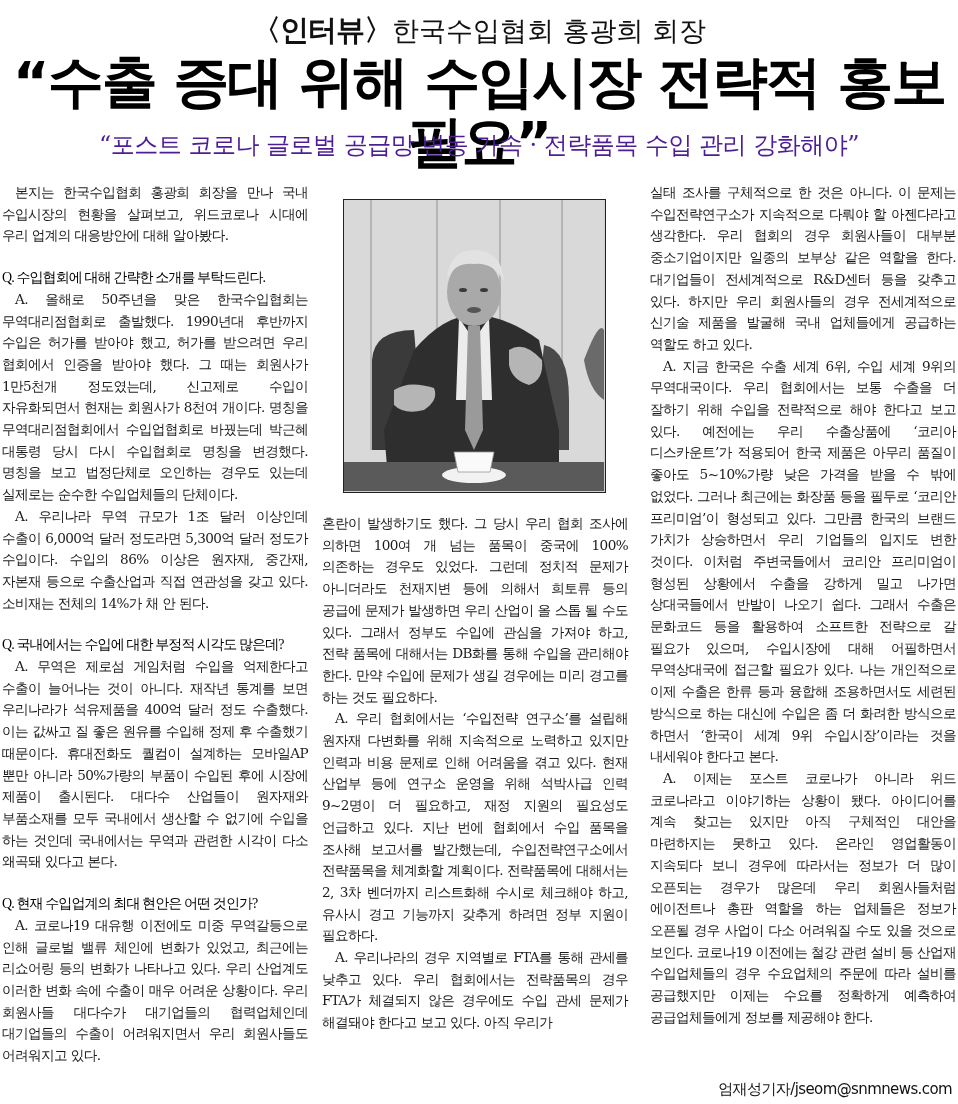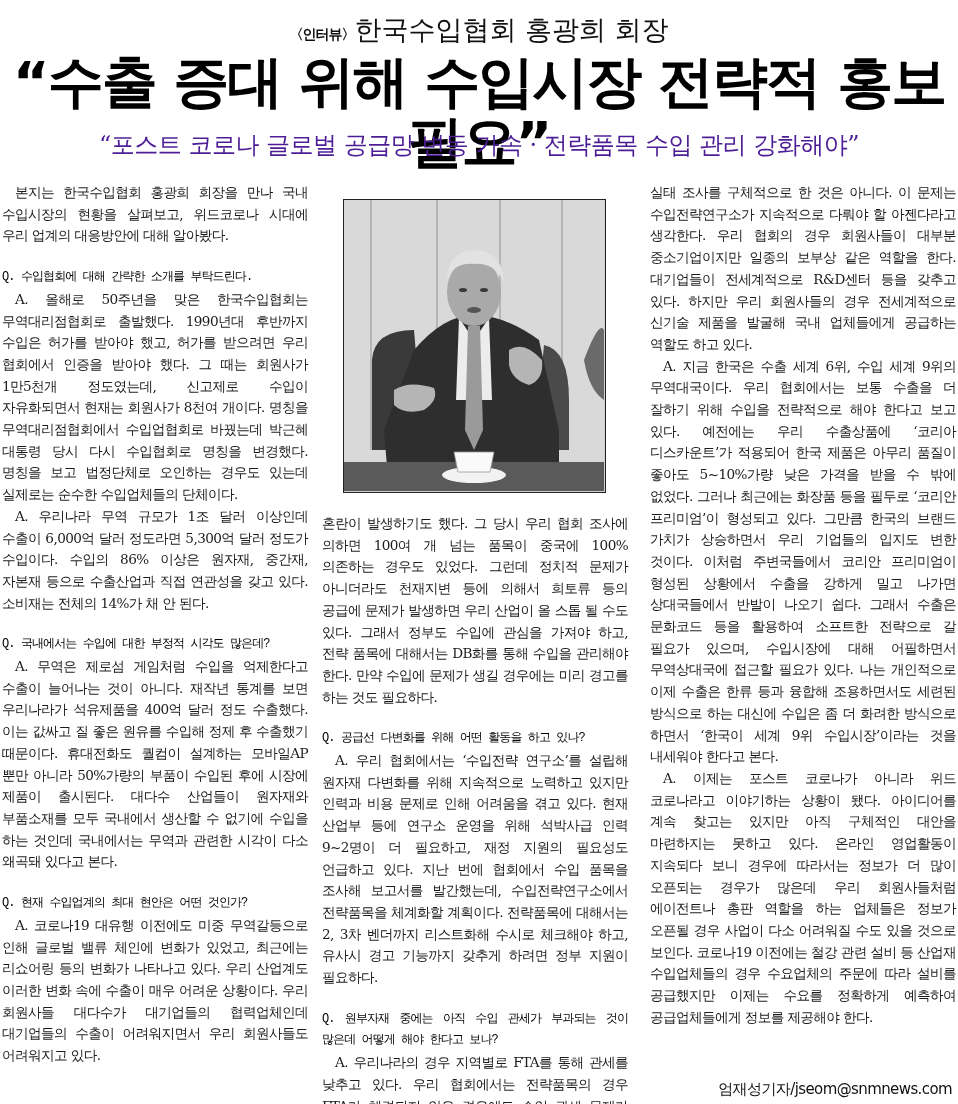--- a/index.html
+++ b/index.html
@@ -4,42 +4,42 @@
 <style>
   html, body { margin: 0; padding: 0; background: #ffffff; }
   body {
     width: 958px; height: 1104px; position: relative; overflow: hidden;
     font-family: "DejaVu Serif", serif; color: #1a1a1a;
   }
   .kicker {
     position: absolute; left: 0; width: 958px; top: 12px; text-align: center;
     font-family: "DejaVu Serif", serif; font-size: 27px; line-height: 36px; color: #111;
   }
-  .kicker .tag { font-family: Liberation Sans, sans-serif; font-weight: bold; font-size: 14px; letter-spacing: -1px; }
+  .kicker .tag { font-family: Liberation Sans, sans-serif; font-weight: bold; font-size: 29px; letter-spacing: -1px; }
   .headline {
     position: absolute; left: 0; width: 958px; top: 52px; text-align: center;
     font-family: "DejaVu Sans", sans-serif; font-weight: bold; font-size: 56px; line-height: 60px;
     letter-spacing: -2px; color: #000;
   }
   .subhead {
     position: absolute; left: 0; width: 958px; top: 128px; text-align: center;
     font-family: "DejaVu Serif", serif; font-size: 24px; line-height: 34px; color: #4c1d95; letter-spacing: -0.5px;
   }
   .col {
     position: absolute; top: 182px; width: 306px;
     font-size: 13.6px; line-height: 21.7px; letter-spacing: -0.6px; text-align: justify;
     word-break: keep-all;
   }
   .col1 { left: 2px; }
   .col2 { left: 322px; top: 513px; }
   .col3 { left: 650px; top: 182px; }
   .para { margin: 0; text-indent: 13px; }
   .para.noindent { text-indent: 0; }
   .q {
-    margin: 20px 0 0 0; font-family: Liberation Mono, monospace; font-size: 12px;
+    margin: 20px 0 0 0; font-family: Liberation Serif, serif; font-size: 14px;
     letter-spacing: -0.9px; line-height: 21.7px; color: #000;
   }
   .photo {
     position: absolute; left: 343px; top: 199px; width: 263px; height: 294px;
     border: 1.5px solid #222; box-sizing: border-box; overflow: hidden; background: #cfcfcf;
   }
   .photo svg { display: block; }
   .byline {
     position: absolute; right: 6px; top: 1080px; font-family: "DejaVu Sans", sans-serif;
     font-size: 15px; letter-spacing: -0.6px; color: #111;
@@ -94,23 +94,21 @@
   <p class="para">A. 우리나라 무역 규모가 1조 달러 이상인데 수출이 6,000억 달러 정도라면 5,300억 달러 정도가 수입이다. 수입의 86% 이상은 원자재, 중간재, 자본재 등으로 수출산업과 직접 연관성을 갖고 있다. 소비재는 전체의 14%가 채 안 된다.</p>
   <div class="q">Q. 국내에서는 수입에 대한 부정적 시각도 많은데?</div>
   <p class="para">A. 무역은 제로섬 게임처럼 수입을 억제한다고 수출이 늘어나는 것이 아니다. 재작년 통계를 보면 우리나라가 석유제품을 400억 달러 정도 수출했다. 이는 값싸고 질 좋은 원유를 수입해 정제 후 수출했기 때문이다. 휴대전화도 퀄컴이 설계하는 모바일AP 뿐만 아니라 50%가량의 부품이 수입된 후에 시장에 제품이 출시된다. 대다수 산업들이 원자재와 부품소재를 모두 국내에서 생산할 수 없기에 수입을 하는 것인데 국내에서는 무역과 관련한 시각이 다소 왜곡돼 있다고 본다.</p>
   <div class="q">Q. 현재 수입업계의 최대 현안은 어떤 것인가?</div>
   <p class="para">A. 코로나19 대유행 이전에도 미중 무역갈등으로 인해 글로벌 밸류 체인에 변화가 있었고, 최근에는 리쇼어링 등의 변화가 나타나고 있다. 우리 산업계도 이러한 변화 속에 수출이 매우 어려운 상황이다. 우리 회원사들 대다수가 대기업들의 협력업체인데 대기업들의 수출이 어려워지면서 우리 회원사들도 어려워지고 있다.</p>
 
 </div>
 
 <div class="col col2">
   <p class="para noindent">혼란이 발생하기도 했다. 그 당시 우리 협회 조사에 의하면 100여 개 넘는 품목이 중국에 100% 의존하는 경우도 있었다. 그런데 정치적 문제가 아니더라도 천재지변 등에 의해서 희토류 등의 공급에 문제가 발생하면 우리 산업이 올 스톱 될 수도 있다. 그래서 정부도 수입에 관심을 가져야 하고, 전략 품목에 대해서는 DB화를 통해 수입을 관리해야 한다. 만약 수입에 문제가 생길 경우에는 미리 경고를 하는 것도 필요하다.</p>
-  <div class="q">Q. 공급선 다변화를 위해 어떤 활동을 하고 있나?</div>
   <p class="para">A. 우리 협회에서는 ‘수입전략 연구소’를 설립해 원자재 다변화를 위해 지속적으로 노력하고 있지만 인력과 비용 문제로 인해 어려움을 겪고 있다. 현재 산업부 등에 연구소 운영을 위해 석박사급 인력 9~2명이 더 필요하고, 재정 지원의 필요성도 언급하고 있다. 지난 번에 협회에서 수입 품목을 조사해 보고서를 발간했는데, 수입전략연구소에서 전략품목을 체계화할 계획이다. 전략품목에 대해서는 2, 3차 벤더까지 리스트화해 수시로 체크해야 하고, 유사시 경고 기능까지 갖추게 하려면 정부 지원이 필요하다.</p>
-  <div class="q">Q. 원부자재 중에는 아직 수입 관세가 부과되는 것이 많은데 어떻게 해야 한다고 보나?</div>
   <p class="para">A. 우리나라의 경우 지역별로 FTA를 통해 관세를 낮추고 있다. 우리 협회에서는 전략품목의 경우 FTA가 체결되지 않은 경우에도 수입 관세 문제가 해결돼야 한다고 보고 있다. 아직 우리가</p>
 </div>
 
 <div class="col col3">
   <p class="para noindent">실태 조사를 구체적으로 한 것은 아니다. 이 문제는 수입전략연구소가 지속적으로 다뤄야 할 아젠다라고 생각한다. 우리 협회의 경우 회원사들이 대부분 중소기업이지만 일종의 보부상 같은 역할을 한다. 대기업들이 전세계적으로 R&amp;D센터 등을 갖추고 있다. 하지만 우리 회원사들의 경우 전세계적으로 신기술 제품을 발굴해 국내 업체들에게 공급하는 역할도 하고 있다.</p>
   <p class="para">A. 지금 한국은 수출 세계 6위, 수입 세계 9위의 무역대국이다. 우리 협회에서는 보통 수출을 더 잘하기 위해 수입을 전략적으로 해야 한다고 보고 있다. 예전에는 우리 수출상품에 ‘코리아 디스카운트’가 적용되어 한국 제품은 아무리 품질이 좋아도 5~10%가량 낮은 가격을 받을 수 밖에 없었다. 그러나 최근에는 화장품 등을 필두로 ‘코리안 프리미엄’이 형성되고 있다. 그만큼 한국의 브랜드 가치가 상승하면서 우리 기업들의 입지도 변한 것이다. 이처럼 주변국들에서 코리안 프리미엄이 형성된 상황에서 수출을 강하게 밀고 나가면 상대국들에서 반발이 나오기 쉽다. 그래서 수출은 문화코드 등을 활용하여 소프트한 전략으로 갈 필요가 있으며, 수입시장에 대해 어필하면서 무역상대국에 접근할 필요가 있다. 나는 개인적으로 이제 수출은 한류 등과 융합해 조용하면서도 세련된 방식으로 하는 대신에 수입은 좀 더 화려한 방식으로 하면서 ‘한국이 세계 9위 수입시장’이라는 것을 내세워야 한다고 본다.</p>
   <p class="para">A. 이제는 포스트 코로나가 아니라 위드 코로나라고 이야기하는 상황이 됐다. 아이디어를 계속 찾고는 있지만 아직 구체적인 대안을 마련하지는 못하고 있다. 온라인 영업활동이 지속되다 보니 경우에 따라서는 정보가 더 많이 오픈되는 경우가 많은데 우리 회원사들처럼 에이전트나 총판 역할을 하는 업체들은 정보가 오픈될 경우 사업이 다소 어려워질 수도 있을 것으로 보인다. 코로나19 이전에는 철강 관련 설비 등 산업재 수입업체들의 경우 수요업체의 주문에 따라 설비를 공급했지만 이제는 수요를 정확하게 예측하여 공급업체들에게 정보를 제공해야 한다.</p>
 </div>
 
 <div class="byline">엄재성기자/jseom@snmnews.com</div>

